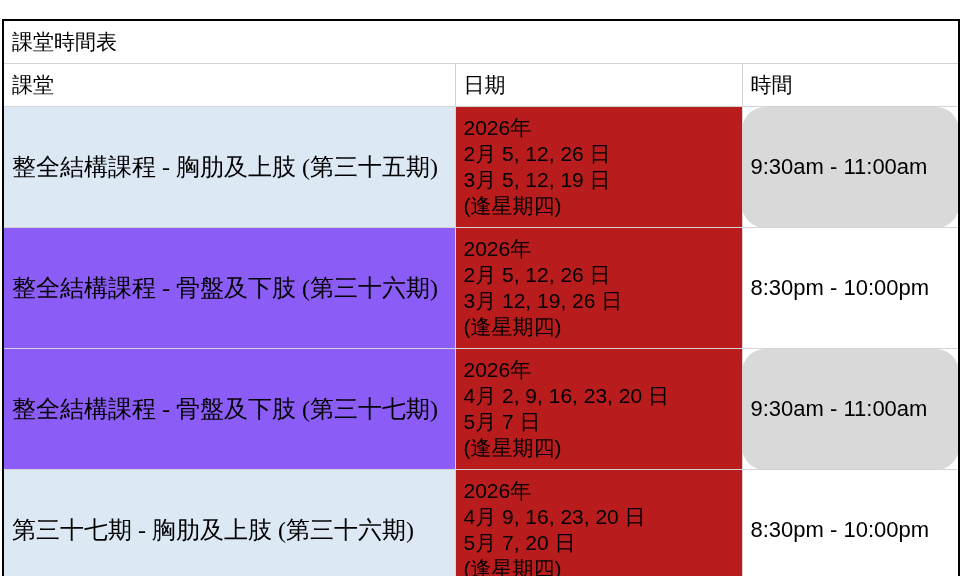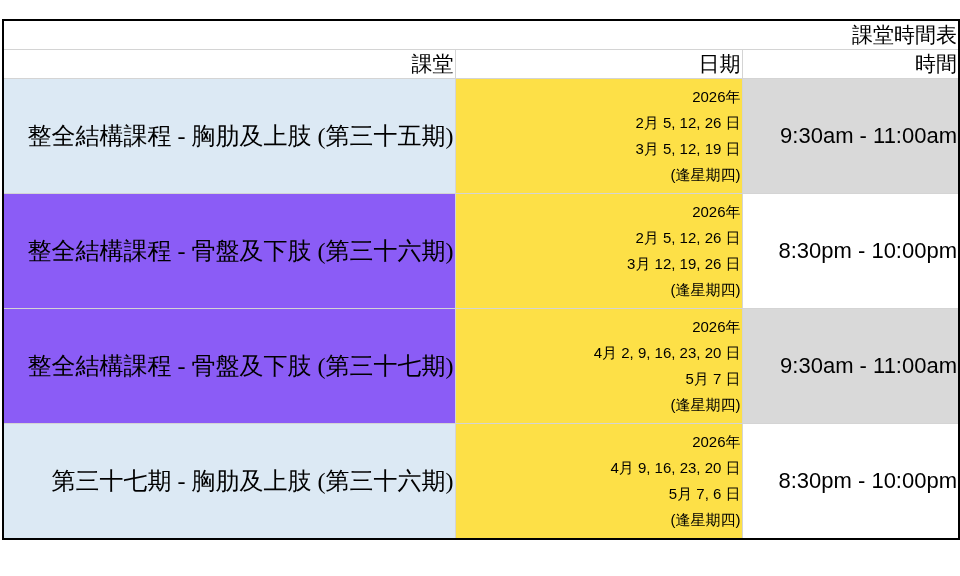--- a/index.html
+++ b/index.html
@@ -21,23 +21,23 @@
   }
   table.timetable {
     width: 956px;
     border-collapse: collapse;
     table-layout: fixed;
     border: 2px solid #000000;
     background: #ffffff;
   }
   td, th {
     border: 1px solid #d4d4d4;
-    text-align: right;
+    text-align: left;
     vertical-align: middle;
-    padding: 1px;
+    padding: 8px;
     overflow: hidden;
   }
   .title-cell {
     height: 27px;
     font-family: "Liberation Serif", "DejaVu Serif", serif;
     font-size: 21px;
     font-weight: normal;
     line-height: 26px;
   }
   th.head {
@@ -50,29 +50,29 @@
   tr.data-row { height: 115px; }
   td.course-cell {
     font-family: "Liberation Serif", "DejaVu Serif", serif;
     font-size: 24px;
     white-space: nowrap;
     margin-left: 40px;
   }
   td.course-cell.light { background: #dce9f4; }
   td.course-cell.dark  { background: #8b5cf6; }
   td.date-cell {
-    background: #fde047;
-    font-size: 15px;
+    background: #b91c1c;
+    font-size: 21px;
     line-height: 26px;
   }
   td.time-cell {
     font-size: 22px;
     white-space: nowrap;
   }
-  td.time-cell.gray  { background: #d9d9d9; }
+  td.time-cell.gray  { background: #d9d9d9; border-radius: 23px; }
   td.time-cell.white { background: #ffffff; border-radius: 9px; }
 </style>
 </head>
 <body>
 
 <div class="page">
   <table class="timetable">
     <colgroup>
       <col style="width:452px">
       <col style="width:287px">
@@ -119,20 +119,20 @@
         <div class="date-line">(逢星期四)</div>
       </td>
       <td class="time-cell gray">9:30am - 11:00am</td>
     </tr>
 
     <tr class="data-row">
       <td class="course-cell light">第三十七期 - 胸肋及上肢 (第三十六期)</td>
       <td class="date-cell">
         <div class="date-line">2026年</div>
         <div class="date-line">4月 9, 16, 23, 20 日</div>
-        <div class="date-line">5月 7, 6 日</div>
+        <div class="date-line">5月 7, 20 日</div>
         <div class="date-line">(逢星期四)</div>
       </td>
       <td class="time-cell white">8:30pm - 10:00pm</td>
     </tr>
   </tbody>
     </table>
 </div>
 
 </body></html>

